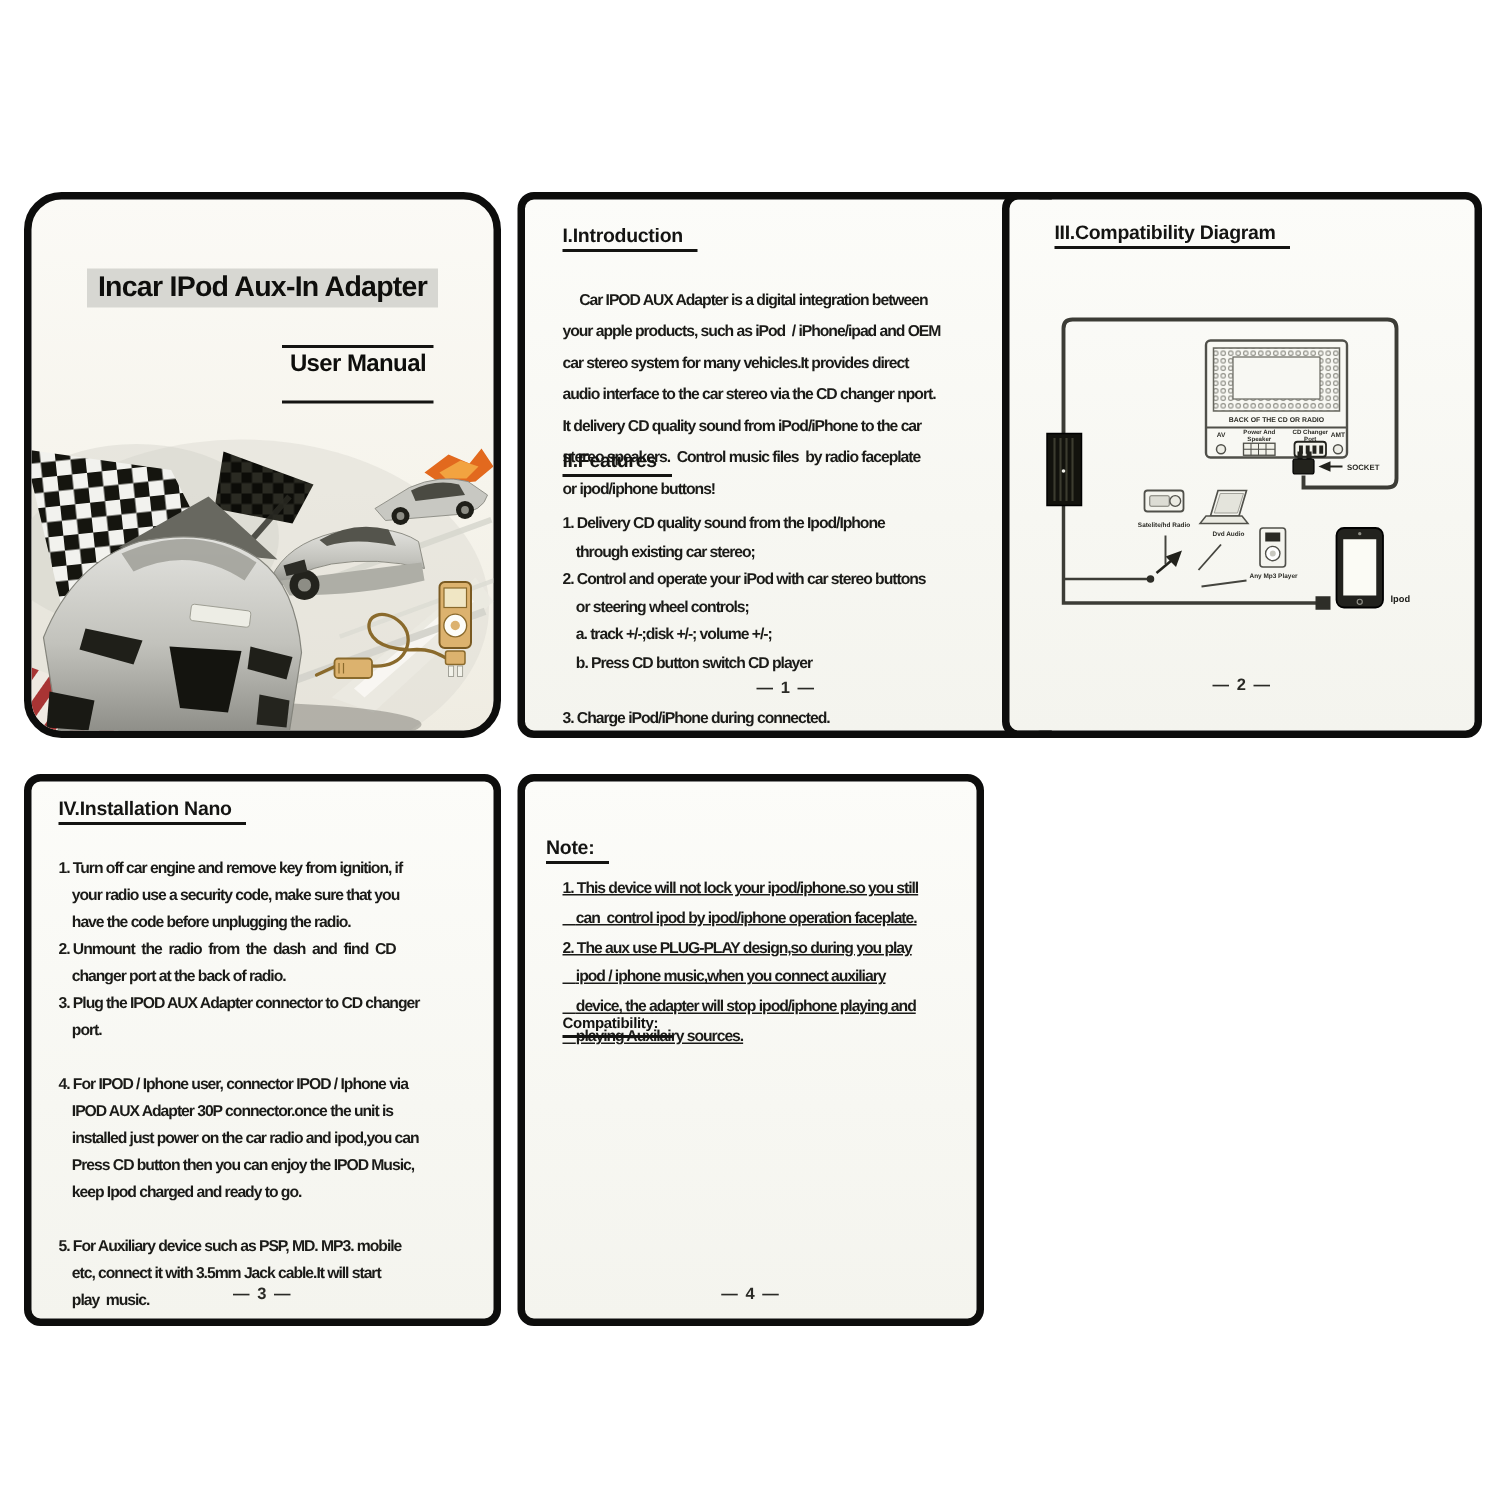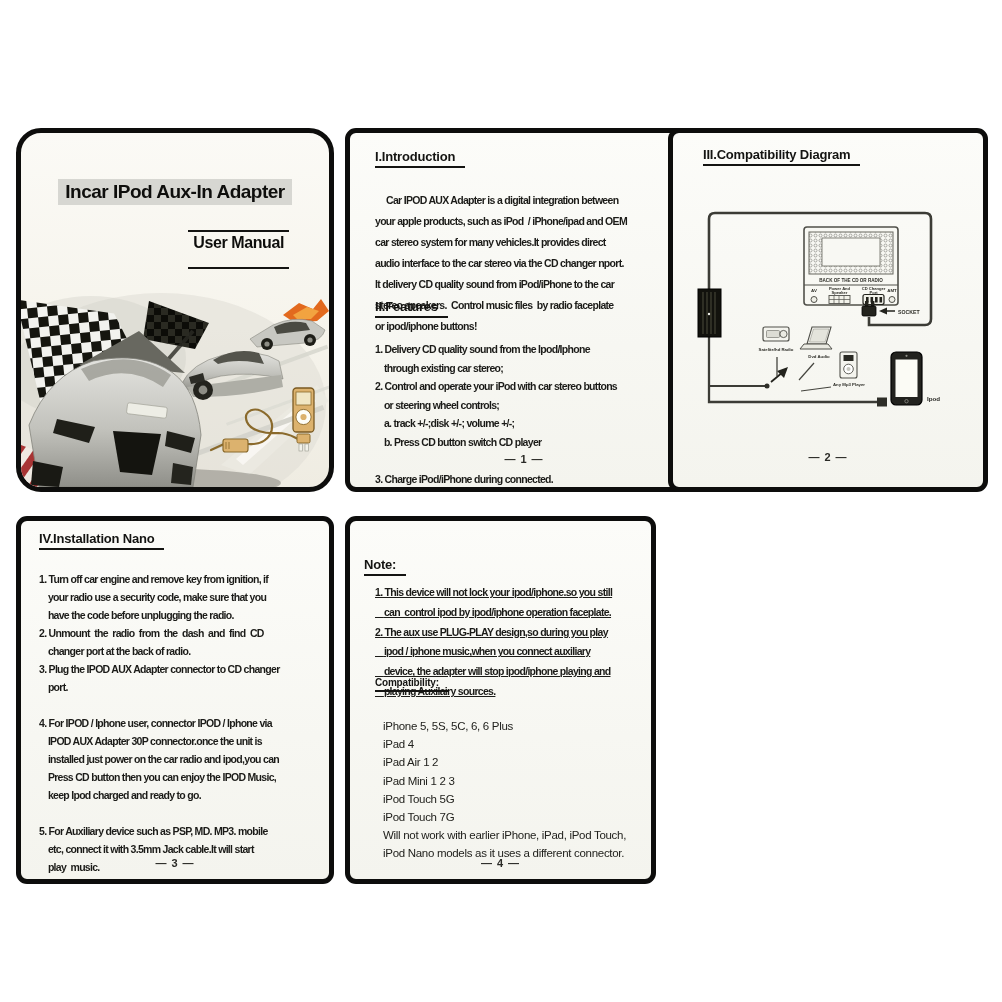--- a/index.html
+++ b/index.html
@@ -314,24 +314,16 @@
 
   <section class="panel p-4">
     <div class="hd hd-note">Note:</div>
     <div class="lines note">1. This device will not lock your ipod/iphone.so you still
     can  control ipod by ipod/iphone operation faceplate.
 2. The aux use PLUG-PLAY design,so during you play
     ipod / iphone music,when you connect auxiliary
     device, the adapter will stop ipod/iphone playing and
     playing Auxilairy sources.</div>
     <div class="hd hd-compat">Compatibility:</div>
-    <div class="lines compat">iPhone 5, 5S, 5C, 6, 6 Plus
-iPad 4
-iPad Air 1 2
-iPad Mini 1 2 3
-iPod Touch 5G
-iPod Touch 7G
-Will not work with earlier iPhone, iPad, iPod Touch,
-iPod Nano models as it uses a different connector.</div>
     <div class="pageno">— 4 —</div>
   </section>
 
 </div>
 
 </body></html>

